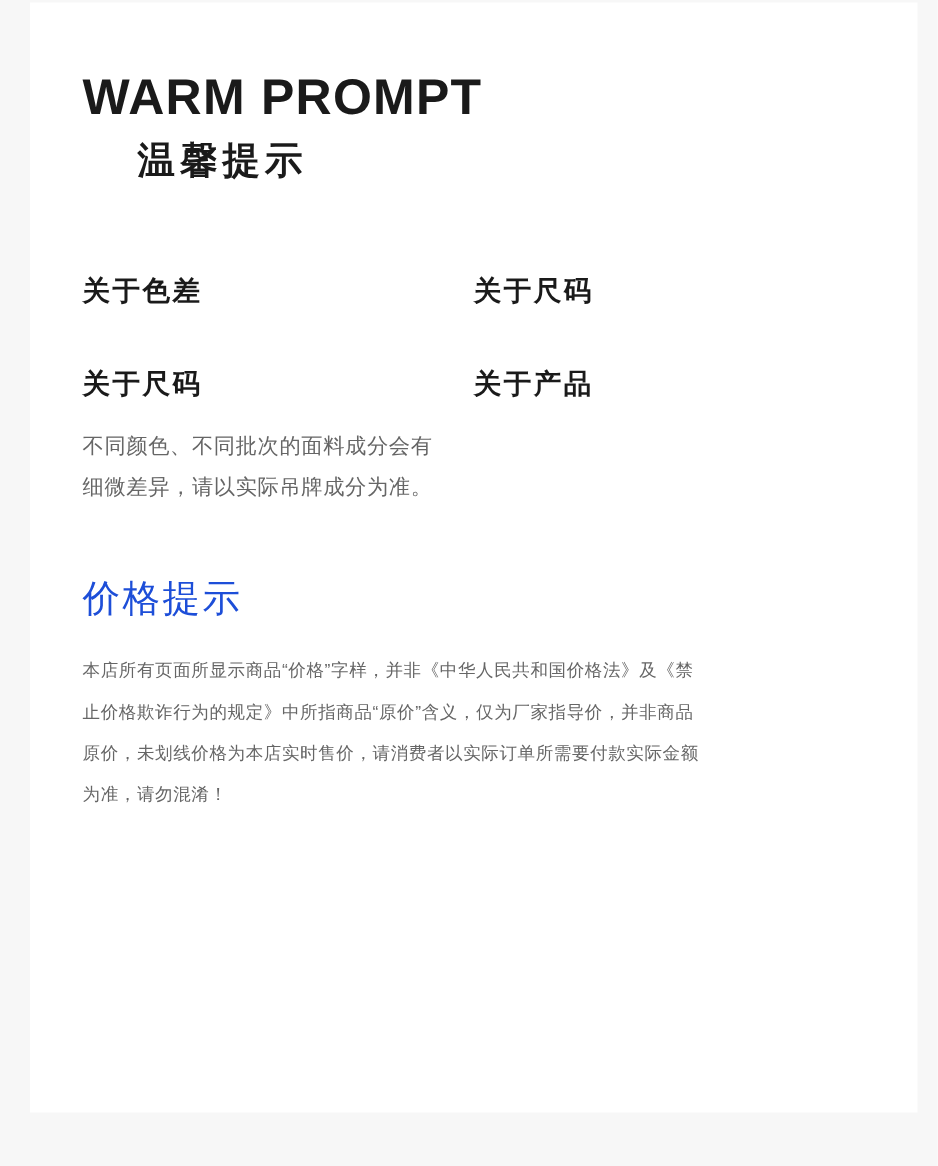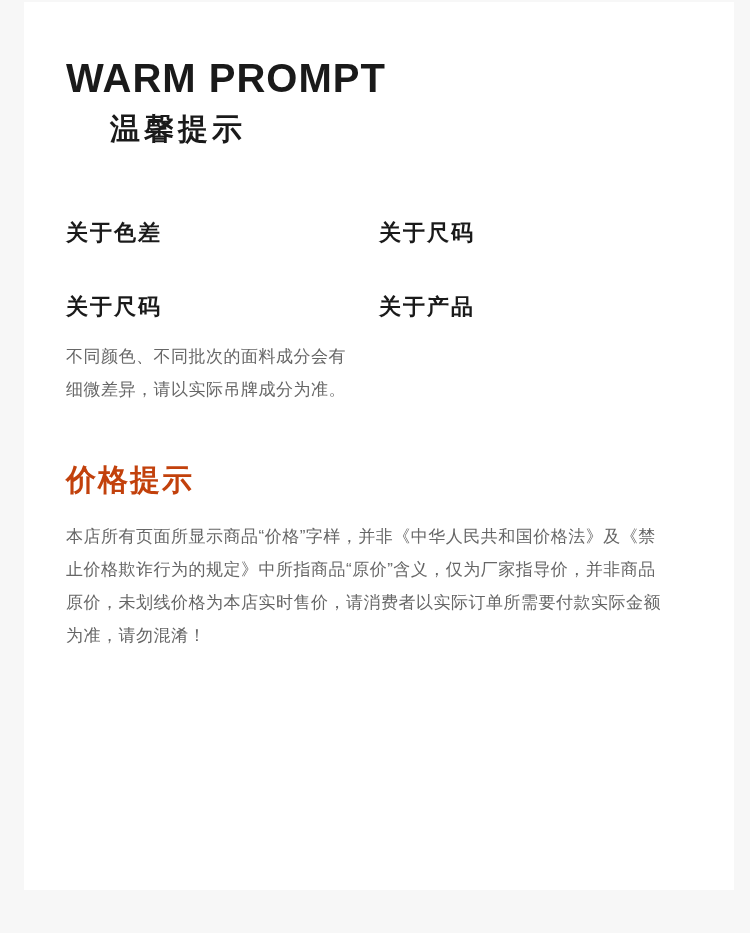--- a/index.html
+++ b/index.html
@@ -53,28 +53,28 @@
     font-size: 17px;
     letter-spacing: 0.5px;
     line-height: 33px;
     color: #666666;
     white-space: pre-line;
     padding-right: 10px;
   }
   .price-section { margin-top: 59px; }
   .price-heading {
     font-size: 30px;
-    font-weight: 700;
+    font-weight: 400;
     letter-spacing: 2px;
-    color: #c2410c;
+    color: #1d4ed8;
     line-height: 1;
   }
   .price-body {
     margin-top: 25px;
-    font-size: 17px;
+    font-size: 14px;
     letter-spacing: 0.5px;
     line-height: 33px;
     color: #666666;
     white-space: pre-line;
   }
 </style>
 </head>
 <body>
 
 <div class="card">

